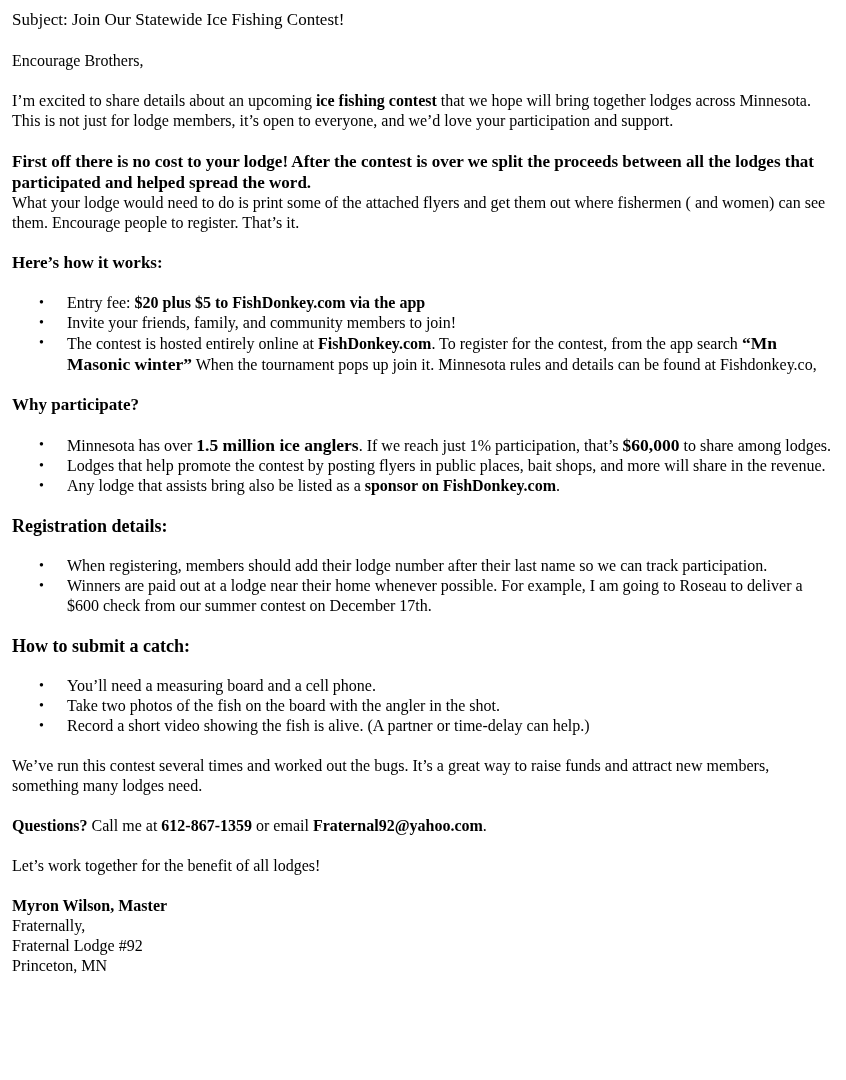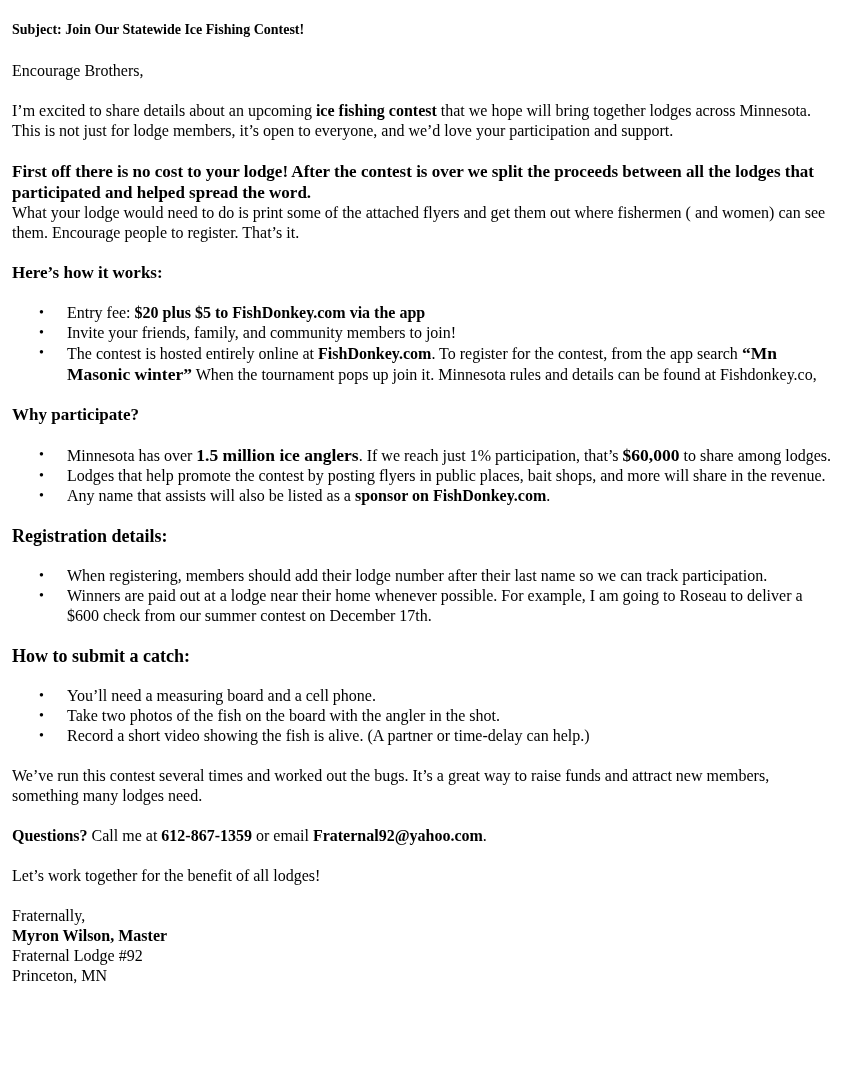--- a/index.html
+++ b/index.html
@@ -21,23 +21,23 @@
       padding: 8px 12px 0 12px;
       width: 822px;
     }
     p {
       margin: 0;
     }
     b {
       font-weight: bold;
     }
     .subject {
-      font-weight: bold;
-      font-size: 14px;
-      margin-top: 12px;
+      font-weight: normal;
+      font-size: 17px;
+      margin-top: 2px;
       margin-bottom: 21px;
     }
     .greeting {
       margin-bottom: 20px;
     }
     .intro {
       margin-bottom: 20px;
     }
     .highlight {
       font-weight: bold;
@@ -118,21 +118,21 @@
     <li>
       <span class="dot">•</span>
       <span>Minnesota has over </span><b class="big">1.5 million ice anglers</b><span>. If we reach just 1% participation, that’s </span><b class="big">$60,000</b><span> to share among lodges.</span>
     </li>
     <li>
       <span class="dot">•</span>
       <span>Lodges that help promote the contest by posting flyers in public places, bait shops, and more will share in the revenue.</span>
     </li>
     <li>
       <span class="dot">•</span>
-      <span>Any name that assists will also be listed as a </span><b>sponsor on FishDonkey.com</b><span>.</span>
+      <span>Any lodge that assists bring also be listed as a </span><b>sponsor on FishDonkey.com</b><span>.</span>
     </li>
   </ul>
 
   <p class="heading-sm">Registration details:</p>
 
   <ul class="bullets">
     <li>
       <span class="dot">•</span>
       <span>When registering, members should add their lodge number after their last name so we can track participation.</span>
     </li>
@@ -159,19 +159,19 @@
     </li>
   </ul>
 
   <p class="para">We’ve run this contest several times and worked out the bugs. It’s a great way to raise funds and attract new members, something many lodges need.</p>
 
   <p class="para"><b>Questions?</b><span> Call me at </span><b>612-867-1359</b><span> or email </span><b>Fraternal92@yahoo.com</b><span>.</span></p>
 
   <p class="para">Let’s work together for the benefit of all lodges!</p>
 
   <div class="sig">
+    <p><b>Myron Wilson, Master</b></p>
     <p>Fraternally,</p>
-    <p><b>Myron Wilson, Master</b></p>
     <p>Fraternal Lodge #92</p>
     <p>Princeton, MN</p>
   </div>
 
 </div>
 
 </body></html>

